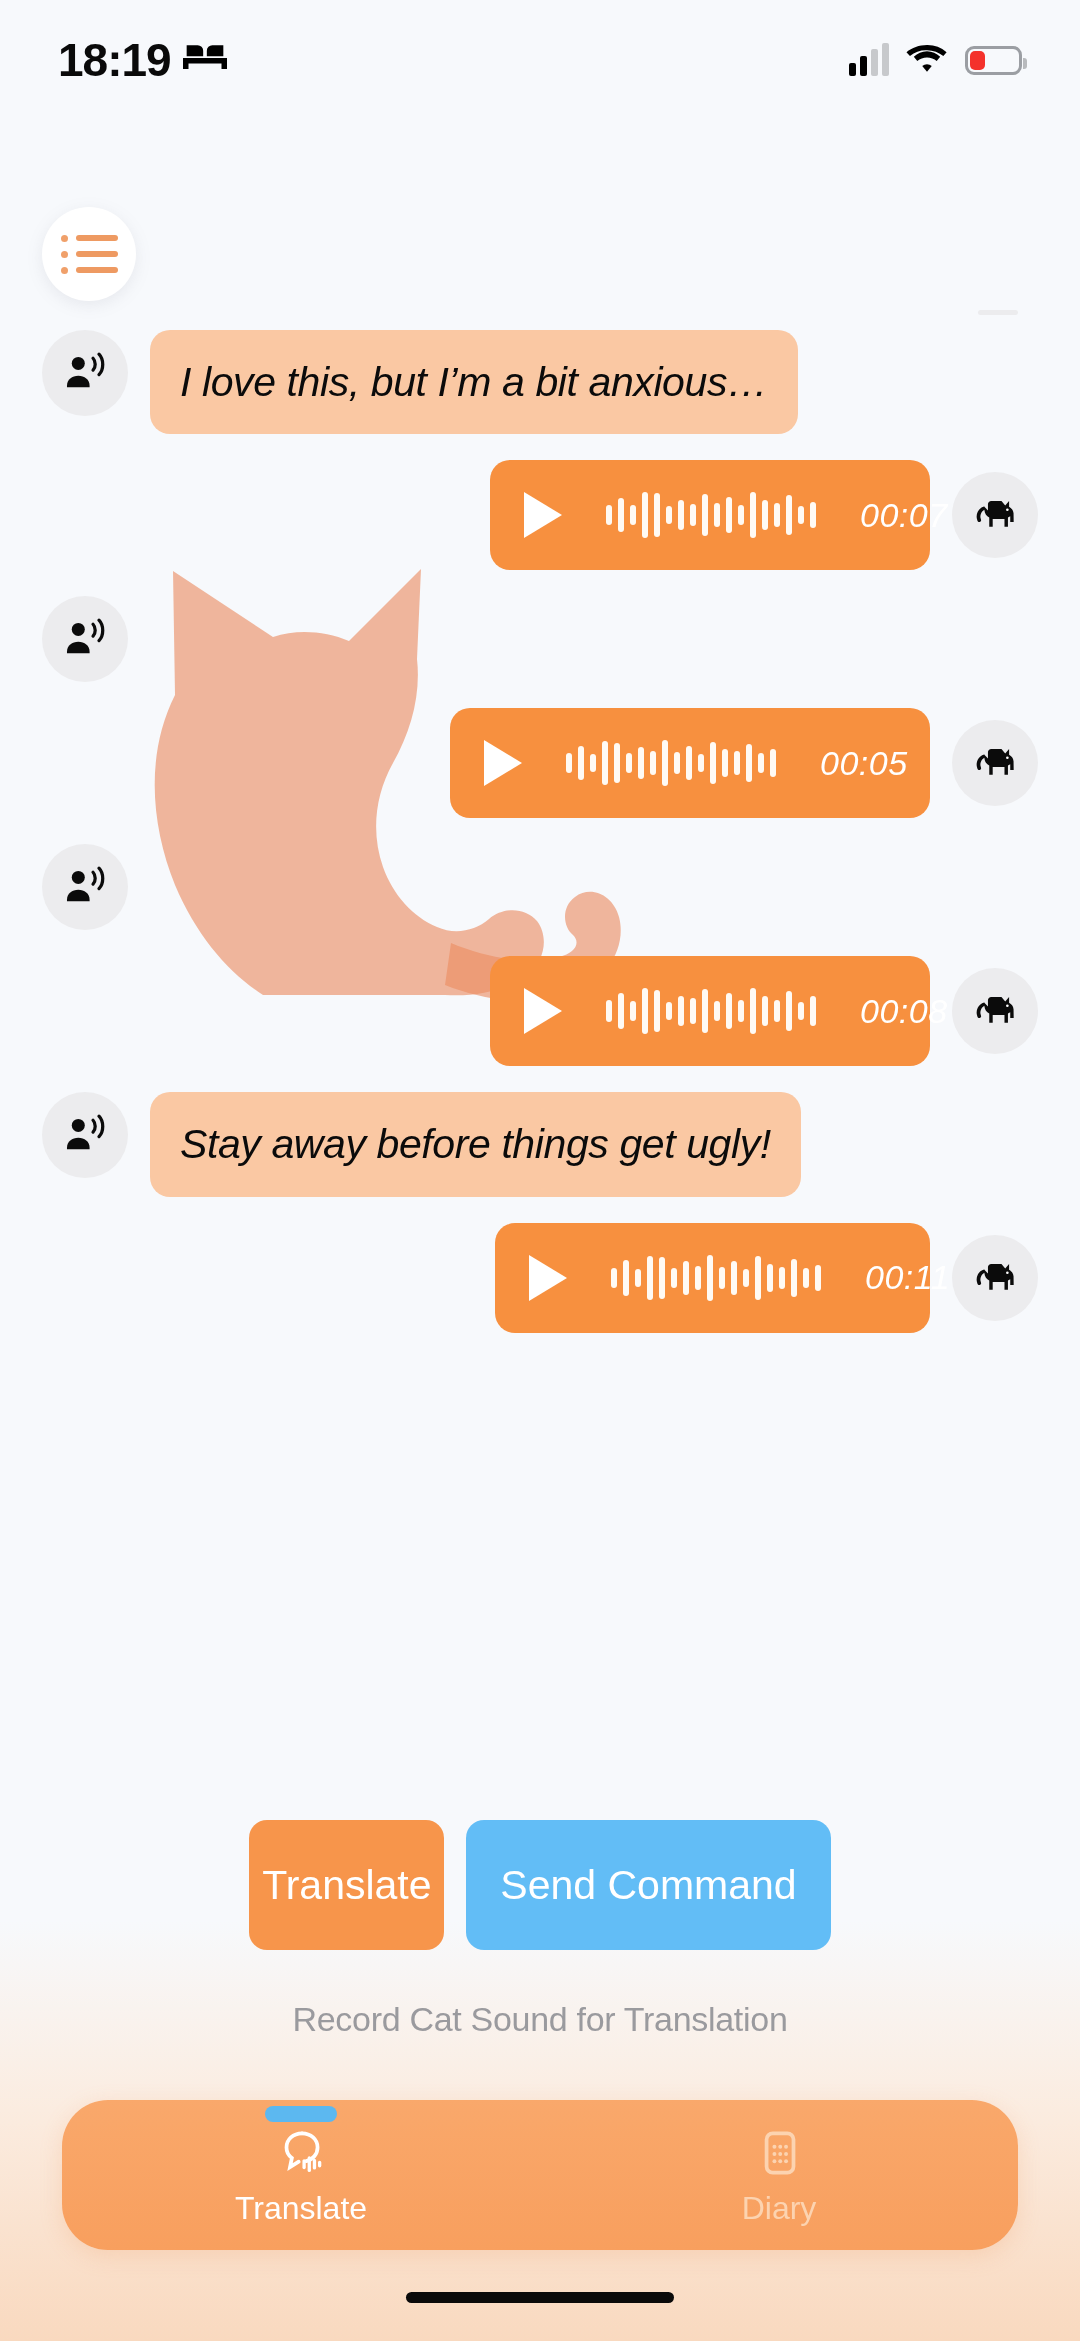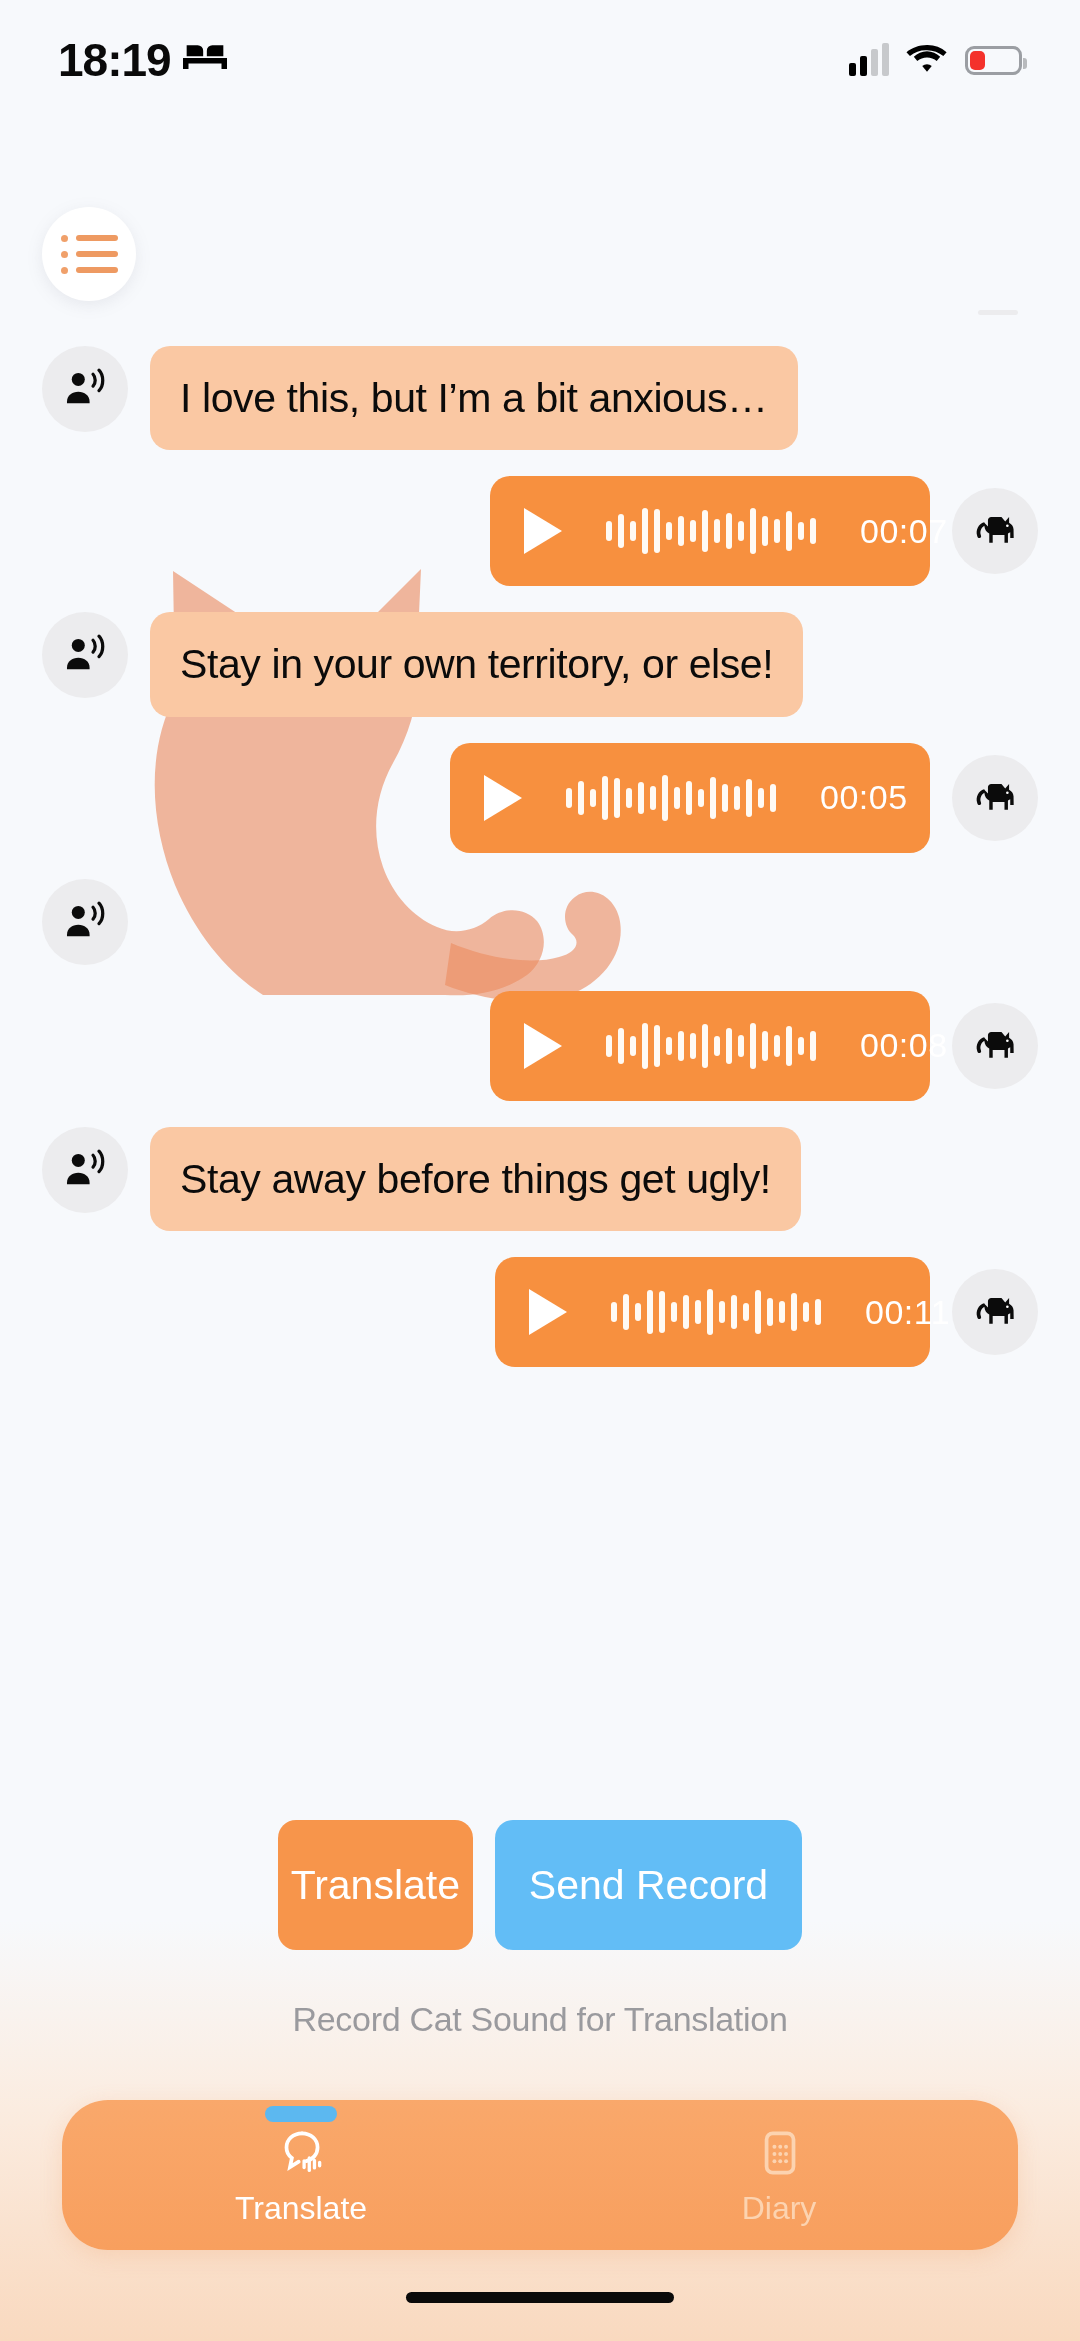--- a/index.html
+++ b/index.html
@@ -57,22 +57,23 @@
   .menu-icon .row:nth-child(3) .bar{ width:42px; }
 
   
   .cat-watermark{
     position:absolute; left:145px; top:555px; width:500px; height:500px;
     z-index:5; pointer-events:none; opacity:.82;
   }
 
   
   .chat{
-    position:absolute; top:346px; left:0; right:0; z-index:10;
+    position:absolute; top:330px; left:0; right:0; z-index:10;
     padding:0 42px;
+    font-style:italic;
   }
   .row-left{ display:flex; align-items:flex-start; gap:22px; margin-bottom:26px; }
   .row-right{ display:flex; align-items:center; justify-content:flex-end; gap:22px; margin-bottom:26px;}
 
   .avatar{
     flex:0 0 auto; width:86px; height:86px; border-radius:50%;
     background:#ececee; display:flex; align-items:center; justify-content:center;
   }
   .bubble-text{
     background:#fac8a3; border-radius:20px;
@@ -252,21 +253,20 @@
 
   <div class="row-left">
     <div class="avatar">
       <svg width="46" height="46" viewBox="0 0 24 24">
         <circle cx="8.5" cy="7" r="3.4" fill="#0b0b0b"></circle>
         <path fill="#0b0b0b" d="M2.6 18.6c0-3.2 2.7-5.2 5.9-5.2s5.9 2 5.9 5.2v.8H2.6v-.8z"></path>
         <path fill="none" stroke="#0b0b0b" stroke-width="1.7" stroke-linecap="round" d="M16.2 4.3c1.5 1.6 1.5 4.6 0 6.2"></path>
         <path fill="none" stroke="#0b0b0b" stroke-width="1.7" stroke-linecap="round" d="M19.3 2.2c2.6 2.7 2.6 8 0 10.6"></path>
       </svg>
     </div>
-    <div class="bubble-text">Stay in your own territory, or else!</div>
   </div>
 
   <div class="row-right">
     <div class="audio" style="width:480px;">
       <span class="play-tri"></span>
       <span class="wave">
         <i style="height:20px"></i>
           <i style="height:34px"></i>
           <i style="height:18px"></i>
           <i style="height:44px"></i>
@@ -381,21 +381,21 @@
         <path fill="#0b0b0b" d="M20.5 4.2l2.6 3.2 2.7-3.2v4.1c1.7.9 2.9 2.5 3.1 4.4l.1 6.2-2.4 0 0-4.1-1.6 1v6.4h-2.4v-5.4H14.4v5.4H12v-6.5c-1.9-1-3.1-2.7-3.3-4.7l-.1-.6c-1 .5-1.8 1.4-2.3 2.5-.5 1.1-.6 2.3-.3 3.4l.3 1c.2.7-.2 1.4-.9 1.6-.7.2-1.4-.2-1.6-.9l-.3-1c-.5-1.8-.3-3.7.5-5.3.9-1.8 2.5-3.2 4.4-3.7l.2-.1V8.3l2.5 2.5V6.6c0-1.3 1-2.4 2.3-2.4h7.1z"></path>
         <circle cx="24.6" cy="10.4" r="0.9" fill="#fff"></circle>
       </svg>
     </div>
   </div>
 
 </div>
 
 <div class="actions">
   <button class="btn btn-translate">Translate</button>
-  <button class="btn btn-command">Send Record</button>
+  <button class="btn btn-command">Send Command</button>
 </div>
 
 <div class="hint">Record Cat Sound for Translation</div>
 
 <div class="tabbar">
 
   <div class="tab active">
     <span class="indicator"></span>
     <span>
       <svg width="58" height="58" viewBox="0 0 28 28">

